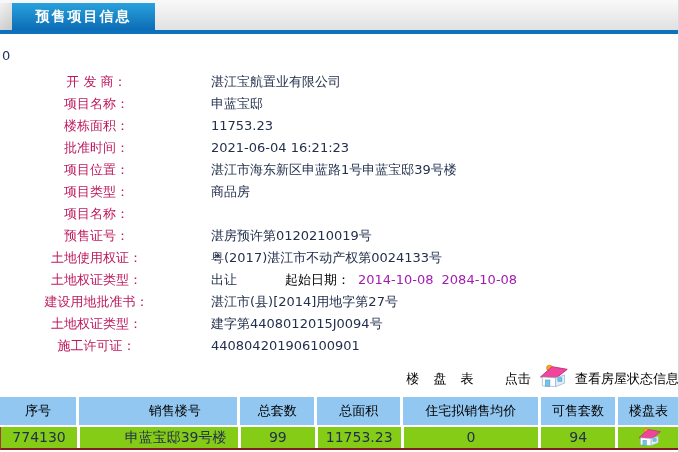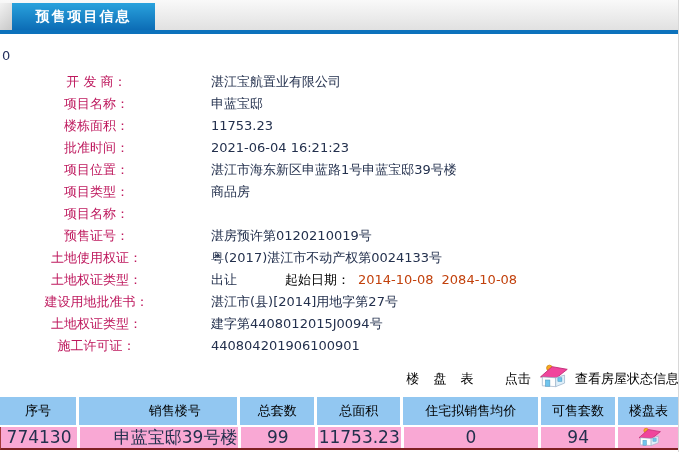--- a/index.html
+++ b/index.html
@@ -41,43 +41,43 @@
 
   
   .form { position:absolute; top:71px; left:0; width:679px; }
   .frow { display:flex; height:22px; line-height:22px; font-size:13px; }
   .flabel {
     width:193px; text-align:center; color:#be185d;
     white-space:pre; flex:0 0 193px;
   }
   .fvalue { margin-left:18px; color:#23304d; white-space:pre; }
   .extra-label { margin-left:48px; color:#000000; }
-  .extra-value { margin-left:8px; color:#c2410c;text-align:center; }
+  .extra-value { margin-left:8px; color:#a21caf;text-align:center; }
 
   
   .loupan-line {
     position:absolute; top:363px; left:0; width:679px; height:28px;
     text-align:right; font-size:13px; color:#000; line-height:28px;
   }
   .loupan-line .t1 { letter-spacing:5px; }
   .loupan-line .t2 { margin-left:22px; }
   .house-icon { display:inline-block; vertical-align:-6px; margin:0 2px; cursor:pointer; }
 
   
   .ptable { position:absolute; top:397px; left:0; width:679px; }
   .thead, .trow { display:flex; gap:3px; background:#fff; }
   .th {
     background:#92c7f1; height:28px; line-height:28px;
     text-align:center; font-size:13px; color:#000;
   }
   .trow { margin-top:2px; }
   .trow-wrap { border-bottom:2px solid #7e2022; border-left:1px solid #a23a3a; }
   .td {
-    background:#f9a8d4; height:21px; line-height:21px;
-    text-align:center; font-size:17px; color:#23304d;
+    background:#84cc16; height:21px; line-height:21px;
+    text-align:center; font-size:14px; color:#23304d;
   }
   .c0{width:84px;} .c1{width:138px;padding-left:33px;} .c2{width:81px;} .c3{width:92px;}
   .c4{width:148px;} .c5{width:82px;} .c6{width:67px;}
   .td.c6 { line-height:15px; }
 </style>
 </head>
 <body>
 
 <div class="page">
 

